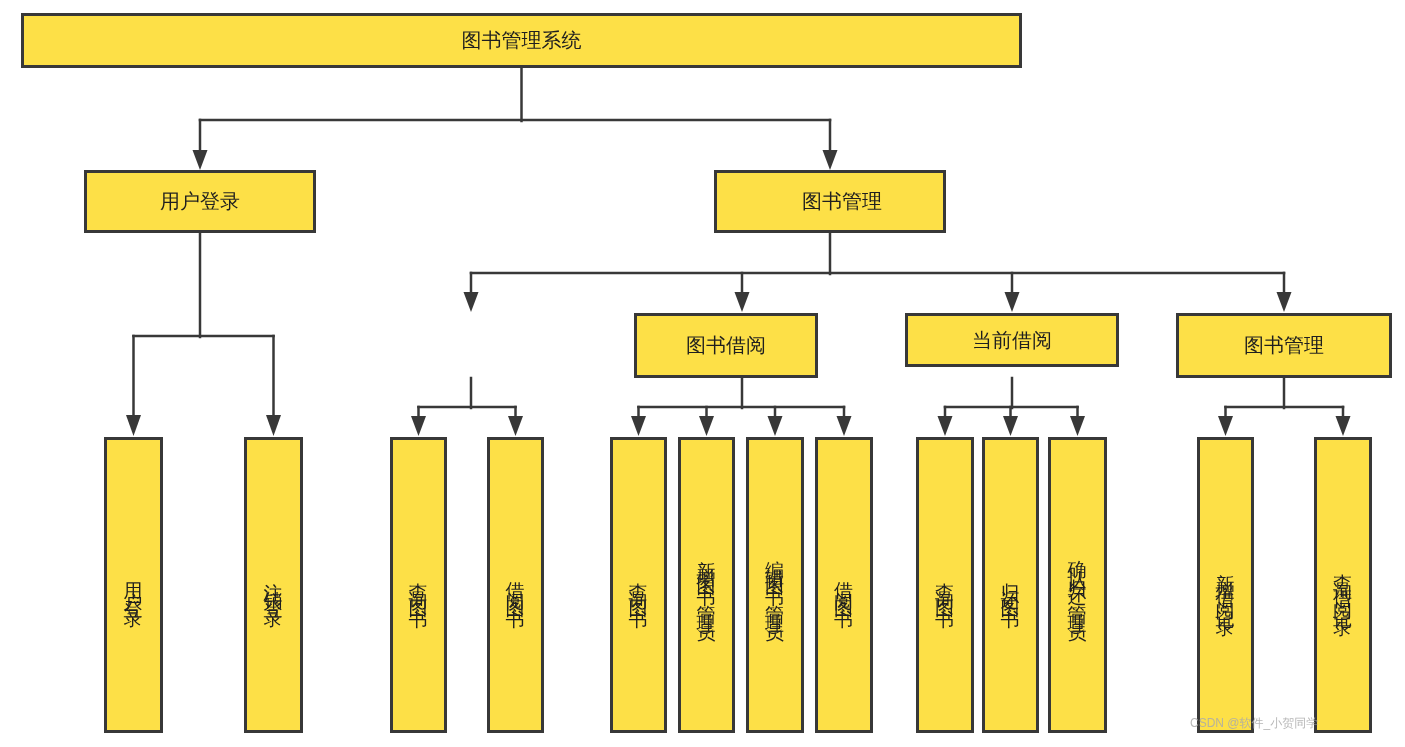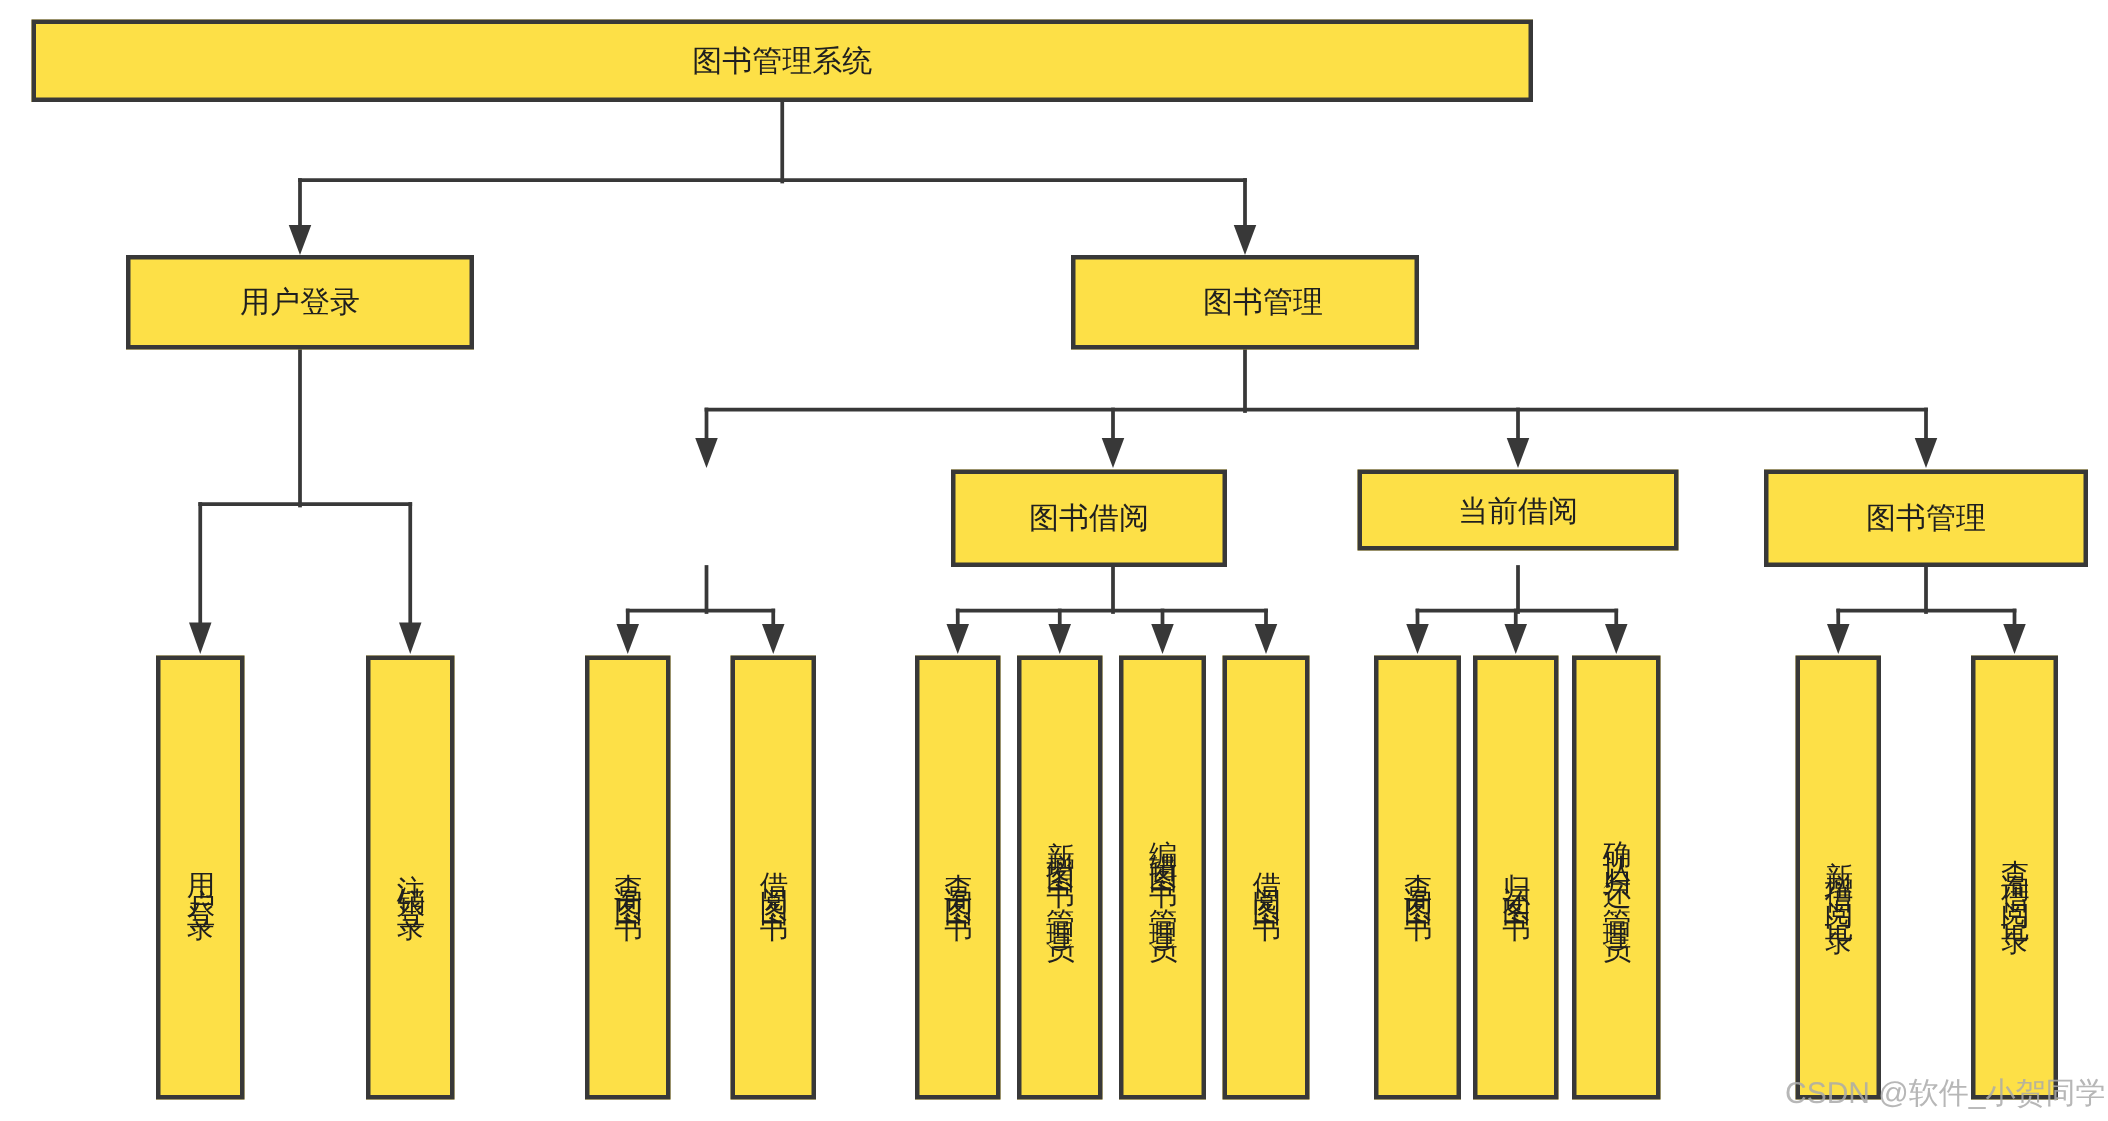--- a/index.html
+++ b/index.html
@@ -38,21 +38,21 @@
     writing-mode: vertical-rl;
     font-size: 19px;
     letter-spacing: 9px;
     line-height: 1;
     text-align: center;
   }
   .watermark {
     position: absolute;
     left: 1190px;
     top: 715px;
-    font-size: 20px;
+    font-size: 12px;
     color: rgba(170, 170, 170, 0.85);
     white-space: nowrap;
     z-index: 3;
   }
 </style>
 </head>
 <body>
 
 <div class="canvas">
 

